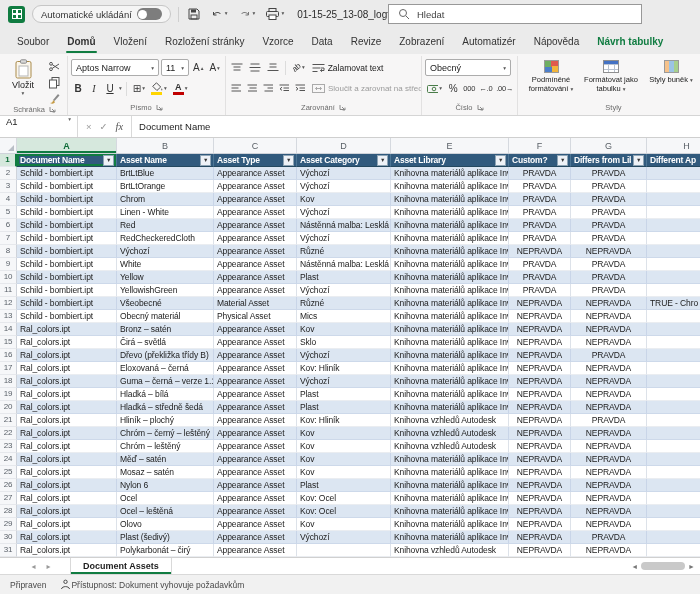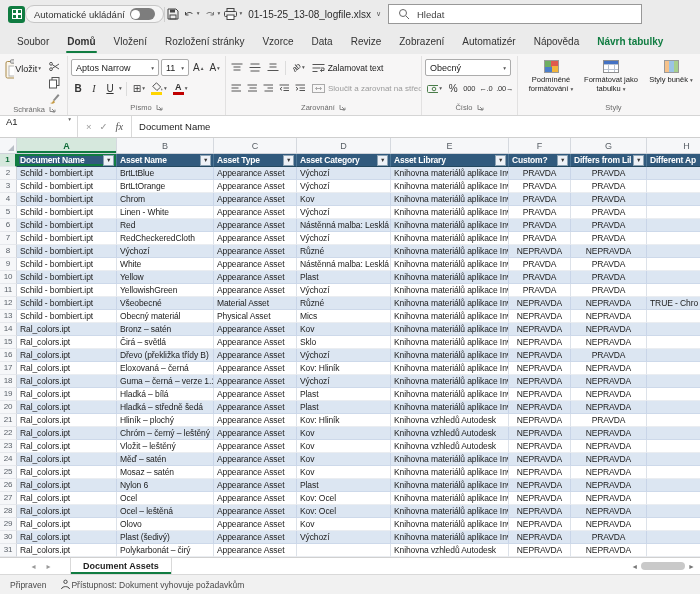--- a/index.html
+++ b/index.html
@@ -2,21 +2,21 @@
 <html style="--accent: #107C41; --header_bg: #315A7D; --band: #DCE6F2; --fill_swatch: #FFD500; --font_swatch: #C00000;"><head>
 <meta charset="utf-8">
 <style>
   *{box-sizing:border-box;margin:0;padding:0}
   html,body{width:700px;height:594px;overflow:hidden}
   body{font-family:"Liberation Sans","DejaVu Sans",sans-serif;background:#fff;color:#222;position:relative}
   svg{display:block}
   :root{--gridcols:17px 100px 97px 83px 94px 118px 62px 76px 80px}
 
   
-  .titlebar{height:28px;background:#ebebeb;display:flex;align-items:center;padding:0 8px;position:relative;font-size:9.5px;color:#333}
+  .titlebar{height:28px;background:#ebebeb;display:flex;align-items:center;padding:0 8px;gap:7px;position:relative;font-size:9.5px;color:#333}
   .xl-icon{width:17px;height:17px;border-radius:3px;background:var(--accent);position:relative;flex:0 0 auto}
   .xl-icon i{position:absolute;inset:3.5px;border:1px solid #fff;background:
     linear-gradient(to right,transparent 0 42%,#fff 42% 58%,transparent 58%),
     linear-gradient(to bottom,transparent 0 42%,#fff 42% 58%,transparent 58%)}
   .autosave{display:flex;align-items:center;gap:5px;border:1px solid #c6c6c6;border-radius:10px;padding:2px 8px;background:#f5f5f5}
   .toggle{width:25px;height:12px;border-radius:7px;background:#7d7d7d;position:relative;flex:0 0 auto}
   .toggle .knob{position:absolute;left:1.5px;top:1.5px;width:9px;height:9px;border-radius:50%;background:#fff}
   .tb-sep{width:1px;height:15px;background:#cfcfcf}
   .qbtn{display:flex;align-items:center;gap:2px;color:#444;padding:0 2px}
   .chev{font-size:5.5px;color:#555;line-height:1}
@@ -31,21 +31,21 @@
   .rtab.active::after{content:"";position:absolute;left:8px;right:8px;bottom:1px;height:2.5px;background:var(--accent);border-radius:2px}
   .rtab.contextual{color:var(--accent);font-weight:600}
 
   
   .ribbon{height:62px;background:#f7f6f6;border-bottom:1px solid #d5d5d5;display:flex;padding:2px 0 0 2px;overflow:hidden}
   .rgroup{flex:0 0 auto;display:flex;flex-direction:column;border-right:1px solid #e2e1e1;padding:1px 3px 0 3px;overflow:hidden}
   .g-clip{width:66px}.g-font{width:158px}.g-align{width:196px}.g-num{width:96px}.g-styles{width:192px}
   .rg-body{flex:1;display:flex;align-items:flex-start}
   .rg-col{flex-direction:column;align-items:stretch}
   .rg-label{height:14px;font-size:7.5px;color:#6b6b6b;display:flex;align-items:center;justify-content:center;gap:4px;padding-bottom:2px;white-space:nowrap}
-  .bigbtn{display:flex;flex-direction:row;align-items:center;justify-content:center;gap:1px;width:36px;padding:2px 0;font-size:9px;color:#222}
+  .bigbtn{display:flex;flex-direction:column;align-items:center;justify-content:center;gap:1px;width:36px;padding:2px 0;font-size:9px;color:#222}
   .minicol{display:flex;flex-direction:column;justify-content:flex-start;gap:3px;padding:3px 0 0 4px}
   .mini{width:18px;height:13px;display:flex;align-items:center;justify-content:center}
   .frow{display:flex;align-items:center;gap:2px;height:21px}
   .combo{height:17px;border:1px solid #acacac;background:#fff;display:flex;align-items:center;padding:0 4px;font-size:9px;color:#222;border-radius:2px;gap:3px;white-space:nowrap}
   .combo .dd{margin-left:auto;font-size:5.5px;color:#555}
   .fontname{width:88px}.fontsize{width:28px}.numcombo{width:86px}
   .tbtn{min-width:14px;height:16px;display:flex;align-items:center;justify-content:center;font-size:10px;color:#333;padding:0 2px;gap:1px;white-space:nowrap}
   .tbtn.b{font-weight:700}
   .tbtn.i{font-style:italic;font-family:"Liberation Serif",serif}
   .tbtn.u{text-decoration:underline}
@@ -708,21 +708,21 @@
         <div class="cell">Appearance Asset</div>
         <div class="cell">Kov</div>
         <div class="cell">Knihovna vzhledů Autodesk</div>
         <div class="cell center">NEPRAVDA</div>
         <div class="cell center">NEPRAVDA</div>
         <div class="cell"></div>
       </div>
       <div class="grow">
         <div class="rn">23</div>
         <div class="cell">Ral_colors.ipt</div>
-        <div class="cell">Vložit – leštěný</div>
+        <div class="cell">Chróm – leštěný</div>
         <div class="cell">Appearance Asset</div>
         <div class="cell">Kov</div>
         <div class="cell">Knihovna vzhledů Autodesk</div>
         <div class="cell center">NEPRAVDA</div>
         <div class="cell center">NEPRAVDA</div>
         <div class="cell"></div>
       </div>
       <div class="grow band">
         <div class="rn">24</div>
         <div class="cell">Ral_colors.ipt</div>

